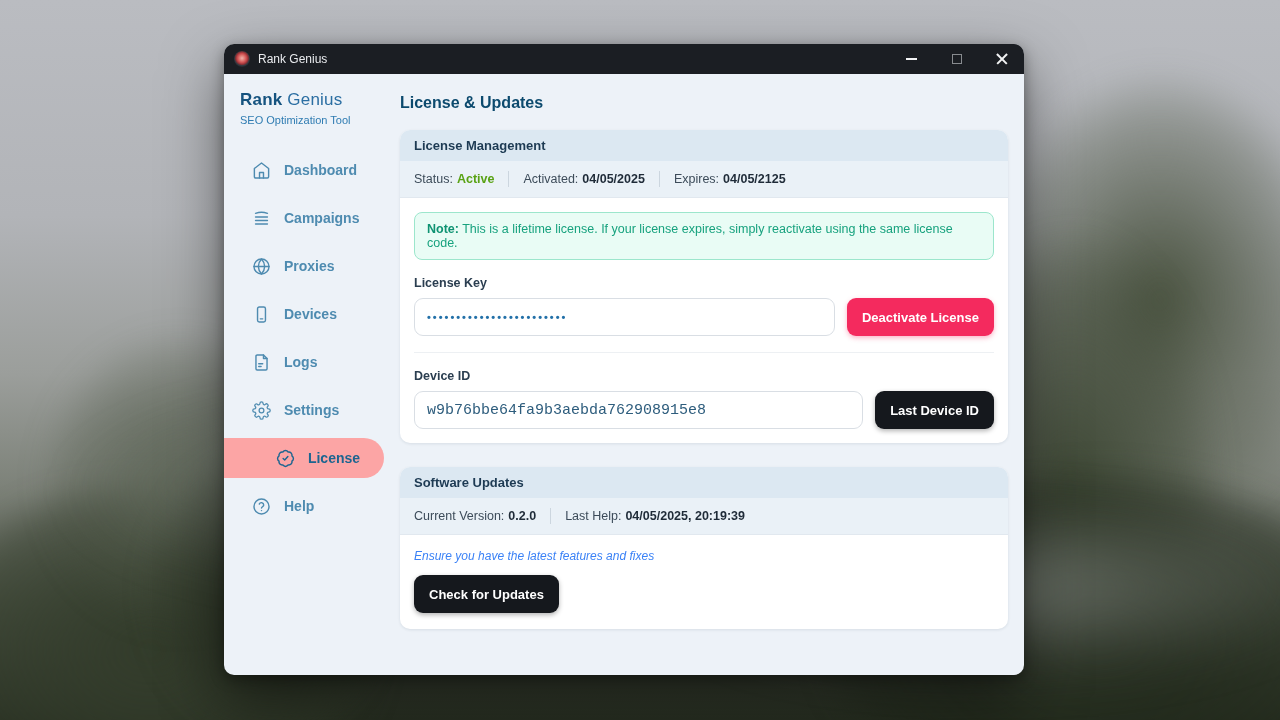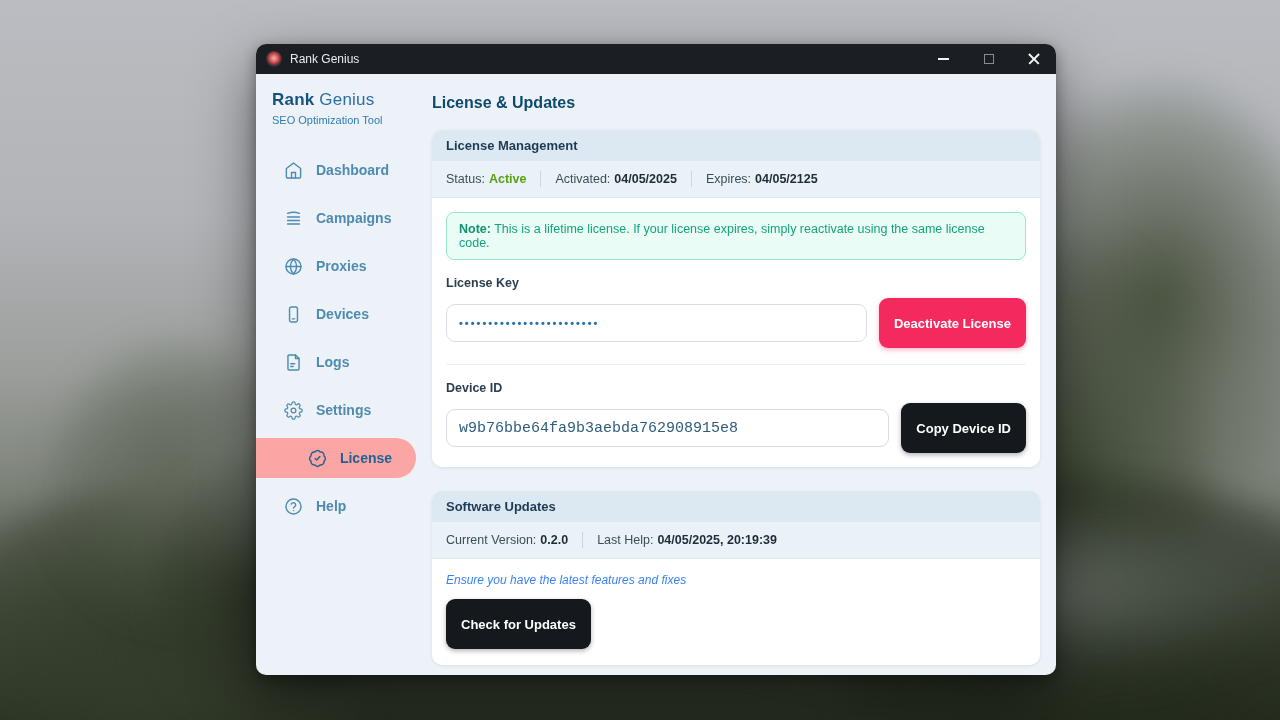--- a/index.html
+++ b/index.html
@@ -11,21 +11,21 @@
   .b1 { width:360px; height:460px; right:-60px; top:70px;  background:radial-gradient(ellipse at center,#49523f 0%,#49523f55 55%,transparent 72%); }
   .b2 { width:300px; height:520px; right:60px; top:230px;  background:radial-gradient(ellipse at center,#3d4734 0%,#3d473455 55%,transparent 72%); }
   .b3 { width:560px; height:340px; right:-100px; bottom:-90px; background:radial-gradient(ellipse at center,#222a1c 0%,#222a1c88 60%,transparent 75%); }
   .b4 { width:460px; height:340px; left:-80px; bottom:-100px; background:radial-gradient(ellipse at center,#333c2b 0%,#333c2b77 60%,transparent 75%); }
   .b5 { width:280px; height:300px; left:40px; bottom:90px;  background:radial-gradient(ellipse at center,#4b5443cc 0%,#4b544344 55%,transparent 72%); }
   .b6 { width:240px; height:280px; left:150px; bottom:-10px; background:radial-gradient(ellipse at center,#2d3526 0%,#2d352666 60%,transparent 75%); }
   .fog1 { width:950px; height:220px; left:60px; top:380px; background:radial-gradient(ellipse at center,#b8bcbb99 0%,transparent 70%); filter:blur(26px); }
   .fog2 { width:700px; height:180px; right:-60px; top:500px; background:radial-gradient(ellipse at center,#aeb2b088 0%,transparent 70%); filter:blur(26px); }
 
   
-  .window { position:absolute; left:256px; top:44px; width:800px; height:631px; border-radius:10px; overflow:hidden;
+  .window { position:absolute; left:224px; top:44px; width:800px; height:631px; border-radius:10px; overflow:hidden;
             box-shadow:0 24px 60px rgba(0,0,0,.5), 0 4px 14px rgba(0,0,0,.35); background:#edf2f8; }
   .titlebar { height:30px; background:#1b1e23; display:flex; align-items:center; padding-left:10px; }
   .app-icon { width:16px; height:16px; border-radius:50%; margin-right:8px;
               background:radial-gradient(circle at 50% 45%, #efb1ac 0%, #e07a74 22%, #c8474a 40%, #7c2f34 55%, #343a42 62%, #14161a 85%); }
   .titlebar-title { color:#e9ebee; font-size:12px; }
   .win-controls { margin-left:auto; display:flex; height:100%; }
   .win-btn { width:45px; height:100%; display:flex; align-items:center; justify-content:center; cursor:pointer; }
   .min-glyph { width:11px; height:1.5px; background:#f2f3f4; }
   .max-glyph { width:10px; height:10px; border:1.2px solid #888b8f; }
   .close-glyph { position:relative; width:12px; height:12px; }
@@ -60,21 +60,21 @@
   .card-body { padding:14px; }
 
   .note-box { border:1px solid #9ce6cc; background:#e9fcf5; border-radius:8px; padding:9px 12px; font-size:12.5px; color:#17a27e; }
   .note-label { font-weight:700; color:#0f9372; }
 
   .field-label { font-size:12.5px; font-weight:700; color:#2b3e50; margin:16px 0 8px 0; }
   .field-row { display:flex; gap:12px; align-items:center; }
   .text-input { flex:1; height:38px; border:1px solid #d9dee4; border-radius:9px; padding:0 12px; background:#fff; outline:none; }
   .dots-input { font-size:11px; letter-spacing:2px; color:#2270a8; font-weight:700; }
   .mono-input { font-family:"Liberation Mono","DejaVu Sans Mono",monospace; font-size:15px; color:#2e5d7d; }
-  .btn { border:none; border-radius:9px; height:50px; padding:0 15px; font-size:13px; font-weight:700; color:#fff; cursor:pointer;
+  .btn { border:none; border-radius:9px; height:38px; padding:0 15px; font-size:13px; font-weight:700; color:#fff; cursor:pointer;
          font-family:"Liberation Sans","DejaVu Sans",sans-serif; white-space:nowrap; }
   .btn-pink { background:#f42a5e; box-shadow:0 2px 5px rgba(244,42,94,.35); }
   .btn-dark { background:#15181d; box-shadow:0 2px 5px rgba(0,0,0,.3); }
   .divider { height:1px; background:#edf0f3; margin:16px 0 0 0; }
   .help-text { font-size:12px; color:#8b929b; margin-top:10px; }
 
   .card-gap { height:24px; }
   .updates-desc { font-size:12px; color:#3b82f6; margin:2px 0 12px 0;font-style:italic; }
 </style>
 </head>
@@ -207,21 +207,21 @@
           <div class="field-row">
             <input class="text-input dots-input" type="text" readonly="" value="••••••••••••••••••••••••" style="">
             <button class="btn btn-pink">Deactivate License</button>
           </div>
 
           <div class="divider"></div>
 
           <div class="field-label">Device ID</div>
           <div class="field-row">
             <input class="text-input mono-input" type="text" readonly="" value="w9b76bbe64fa9b3aebda762908915e8" style="">
-            <button class="btn btn-dark">Copy Device ID</button>
+            <button class="btn btn-dark">Last Device ID</button>
           </div>
         </div>
       </div>
 
       <div class="card-gap"></div>
 
       <div class="card">
         <div class="card-header">Software Updates</div>
         <div class="meta-row">
           <span>Current Version:</span>

